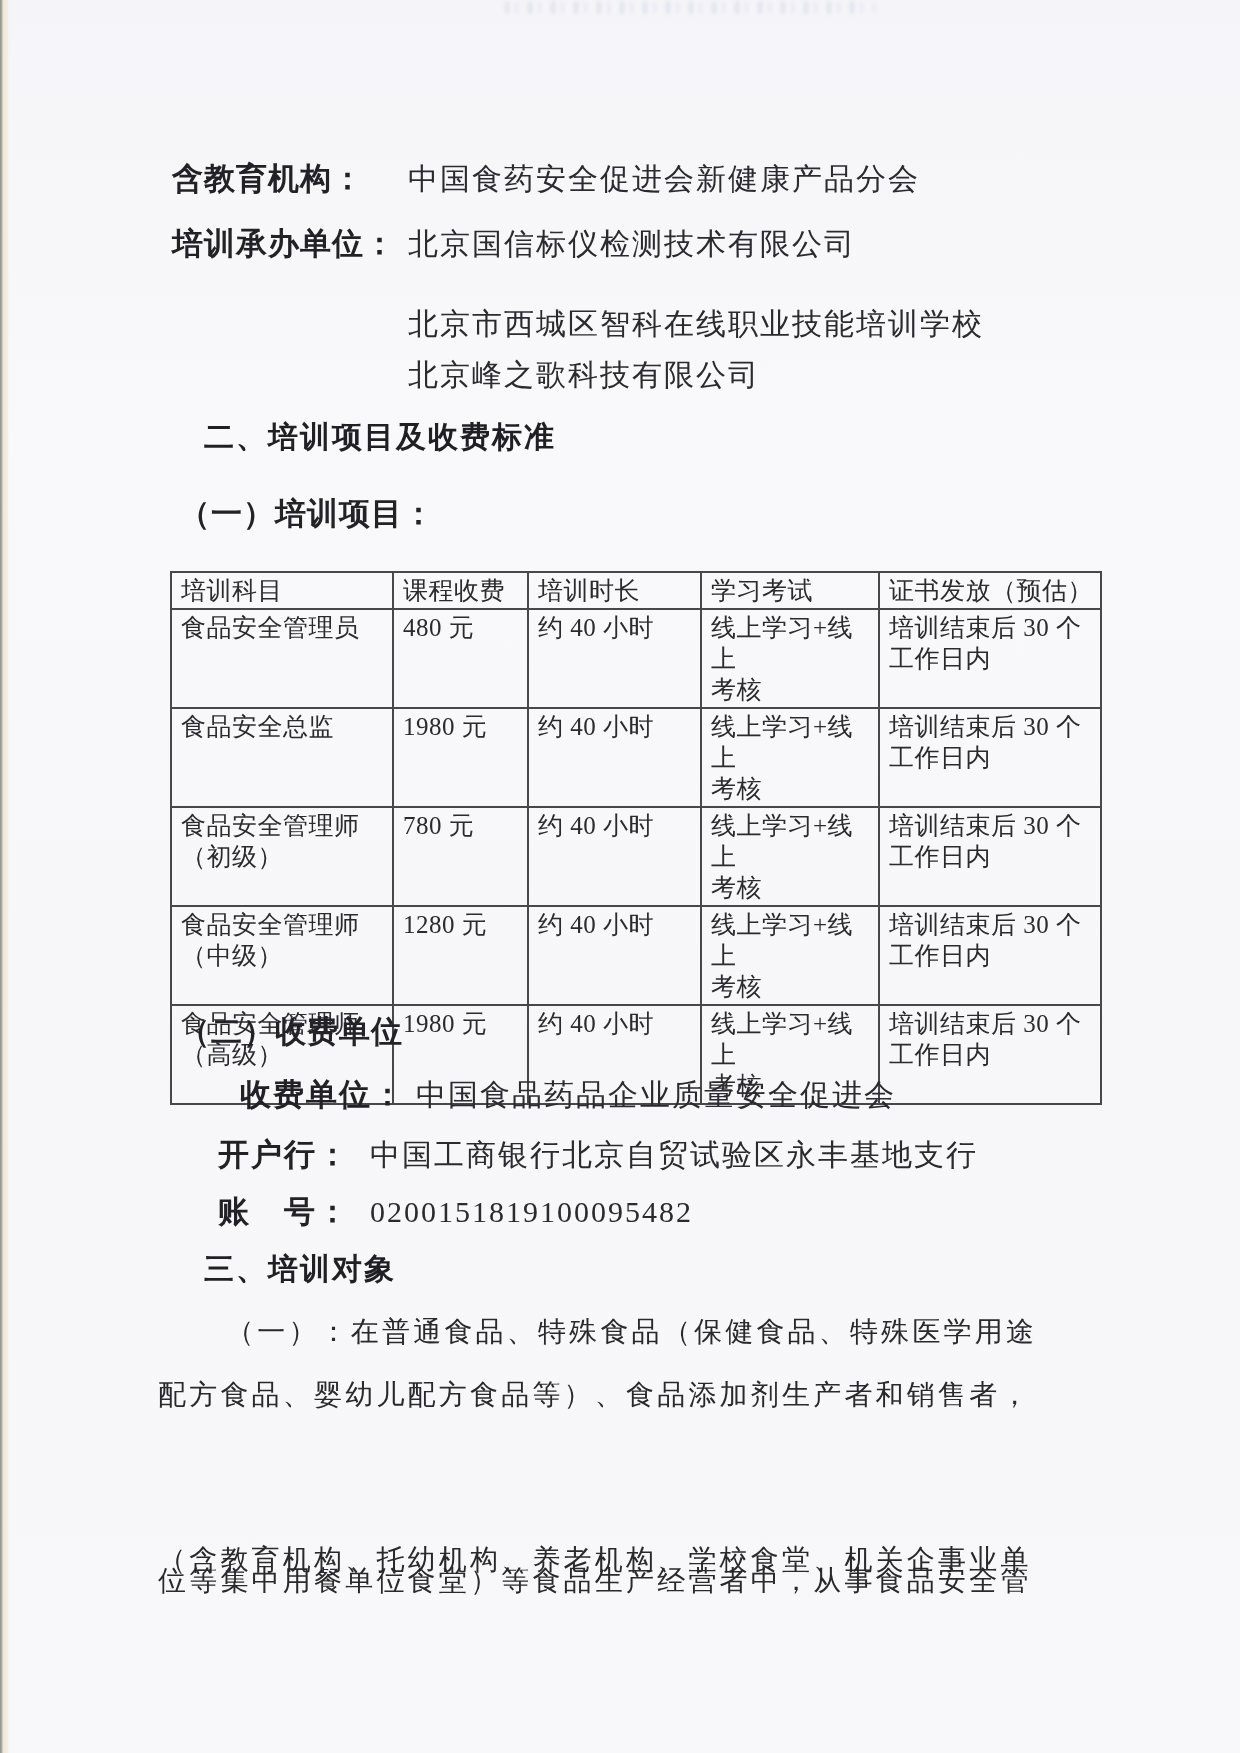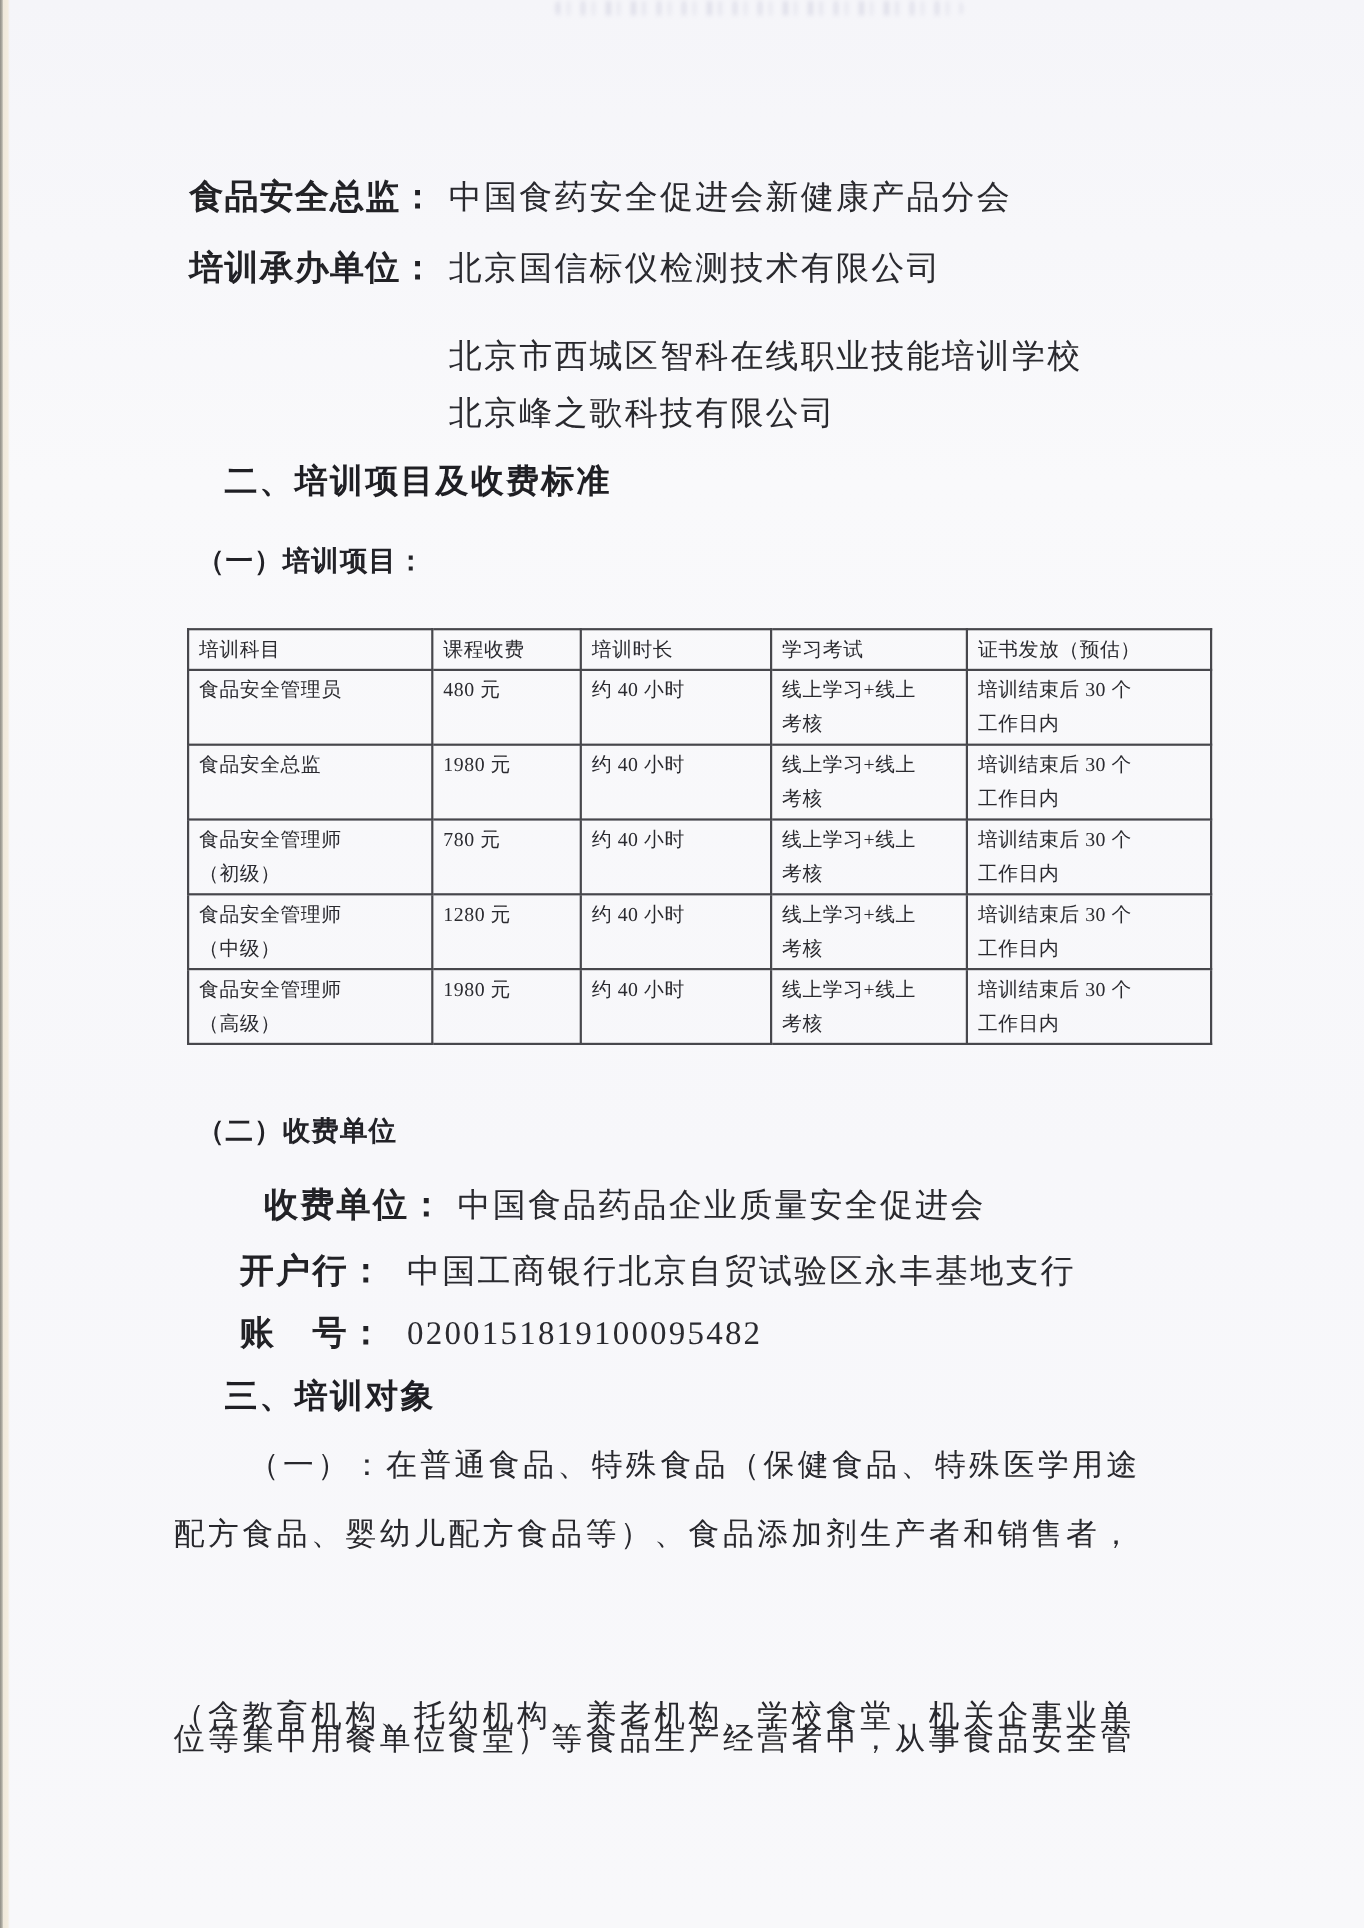--- a/index.html
+++ b/index.html
@@ -58,31 +58,31 @@
     font-weight: bold;
     font-size: 30px;
     letter-spacing: 2px;
     color: #1f1f24;
     margin-left: 32px;
   }
   .h-sec2 { left: 172px; top: 417px; }
   .sub-heading {
     font-family: "Liberation Sans", "DejaVu Sans", sans-serif;
     font-weight: bold;
-    font-size: 25px;
+    font-size: 31px;
     letter-spacing: 1px;
     color: #222227;
   }
   .sub1 { left: 179px; top: 493px; }
   .sub2 { left: 179px; top: 1011px; }
   table.fee-table {
     position: absolute; left: 170px; top: 571px; width: 930px;
     border-collapse: collapse;
     table-layout: fixed;
-    font-size: 18px;
+    font-size: 25px;
     line-height: 31px;
     color: #2a2a2f;
   }
   table.fee-table th, table.fee-table td {
     border: 2px solid #47474c;
     font-weight: normal;
     text-align: left;
     padding: 2px 6px 2px 9px;
     letter-spacing: 0.5px;
     overflow: hidden;
@@ -112,21 +112,21 @@
 </style>
 </head>
 <body>
 
 <div class="page">
 
   <div class="scan-edge"></div>
   <div class="scan-bleed"></div>
 
   <div class="abs info-line l-info1">
-    <span class="lbl">食品安全总监：</span><span class="val">中国食药安全促进会新健康产品分会</span>
+    <span class="lbl">含教育机构：</span><span class="val">中国食药安全促进会新健康产品分会</span>
   </div>
   <div class="abs info-line l-info2">
     <span class="lbl">培训承办单位：</span><span class="val">北京国信标仪检测技术有限公司</span>
   </div>
   <div class="abs cont-line l-cont1">
     <span class="val">北京市西城区智科在线职业技能培训学校</span>
   </div>
   <div class="abs cont-line l-cont2">
     <span class="val">北京峰之歌科技有限公司</span>
   </div>

